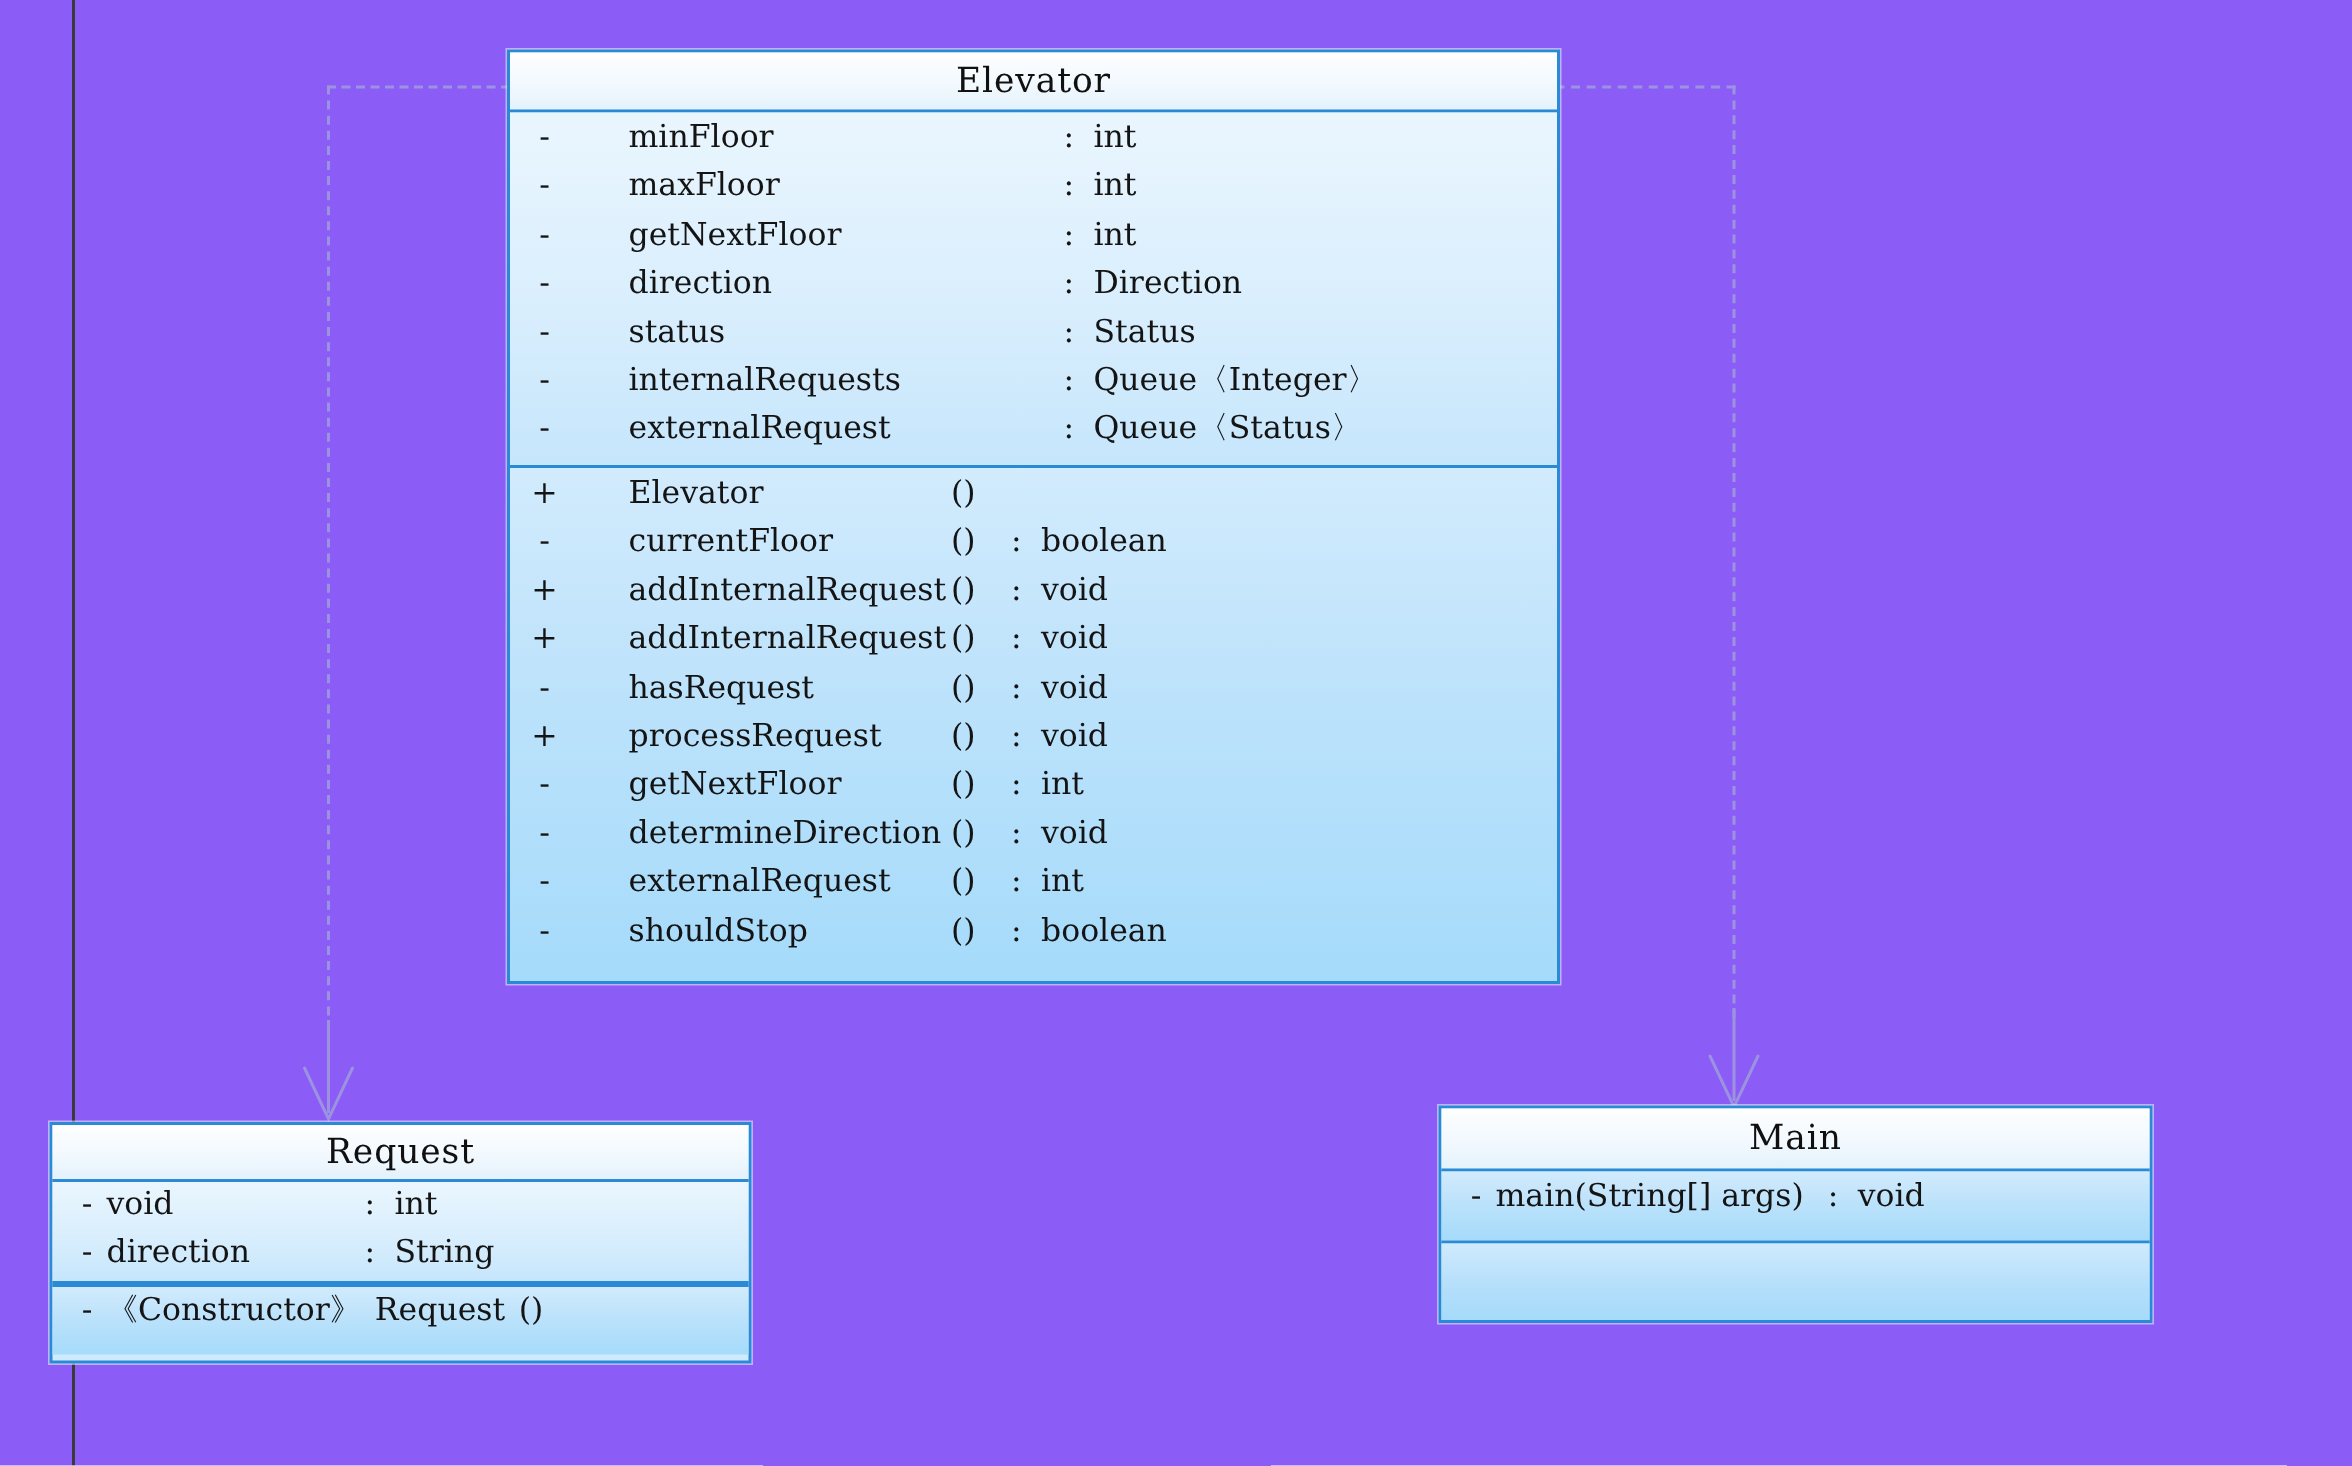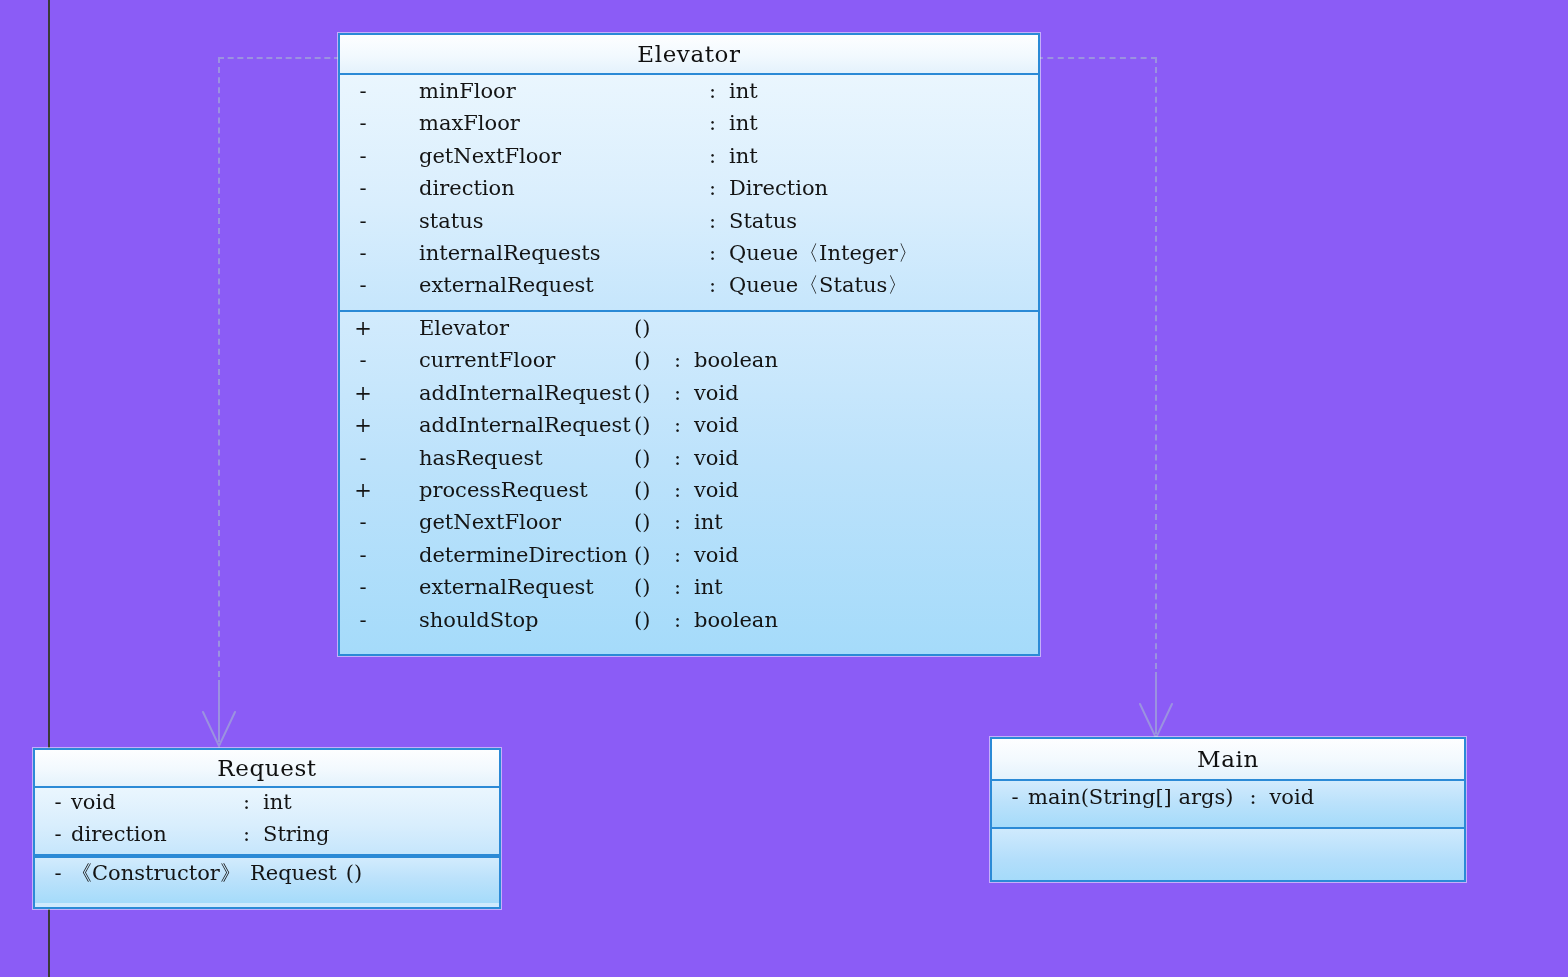--- a/index.html
+++ b/index.html
@@ -282,21 +282,21 @@
     <div class="uml-methods" style="height:47px; padding:5px 0 5px 0; border-top:2px solid #2b8ad6;">
       <div class="member" style="padding-left:10px; height:32.4px;">
         <span class="m-vis" style="width:26px">-</span>
         <span class="m-stereotype">《Constructor》</span>
         <span class="m-name" style="padding-left:9px">Request</span>
         <span class="m-paren" style="padding-left:9px">()</span>
       </div>
     </div>
   </div>
 
-  <div class="uml-class" id="main-class" style="left:990px; top:737px; width:476px; height:145px;">
+  <div class="uml-class" id="main-class" style="left:959px; top:737px; width:476px; height:145px;">
     <div class="uml-header" style="height:42px;">
       <span>Main</span>
     </div>
     <div class="uml-methods" style="height:48px; padding:6px 0 6px 0; border-bottom:2px solid #2b8ad6;">
       <div class="member" style="padding-left:10px; height:32.4px;">
         <span class="m-vis" style="width:26px">-</span>
         <span class="m-name" style="padding-right:16px">main(String[] args)</span>
         <span class="m-colon" style="width:20px">:</span>
         <span class="m-type">void</span>
       </div>

